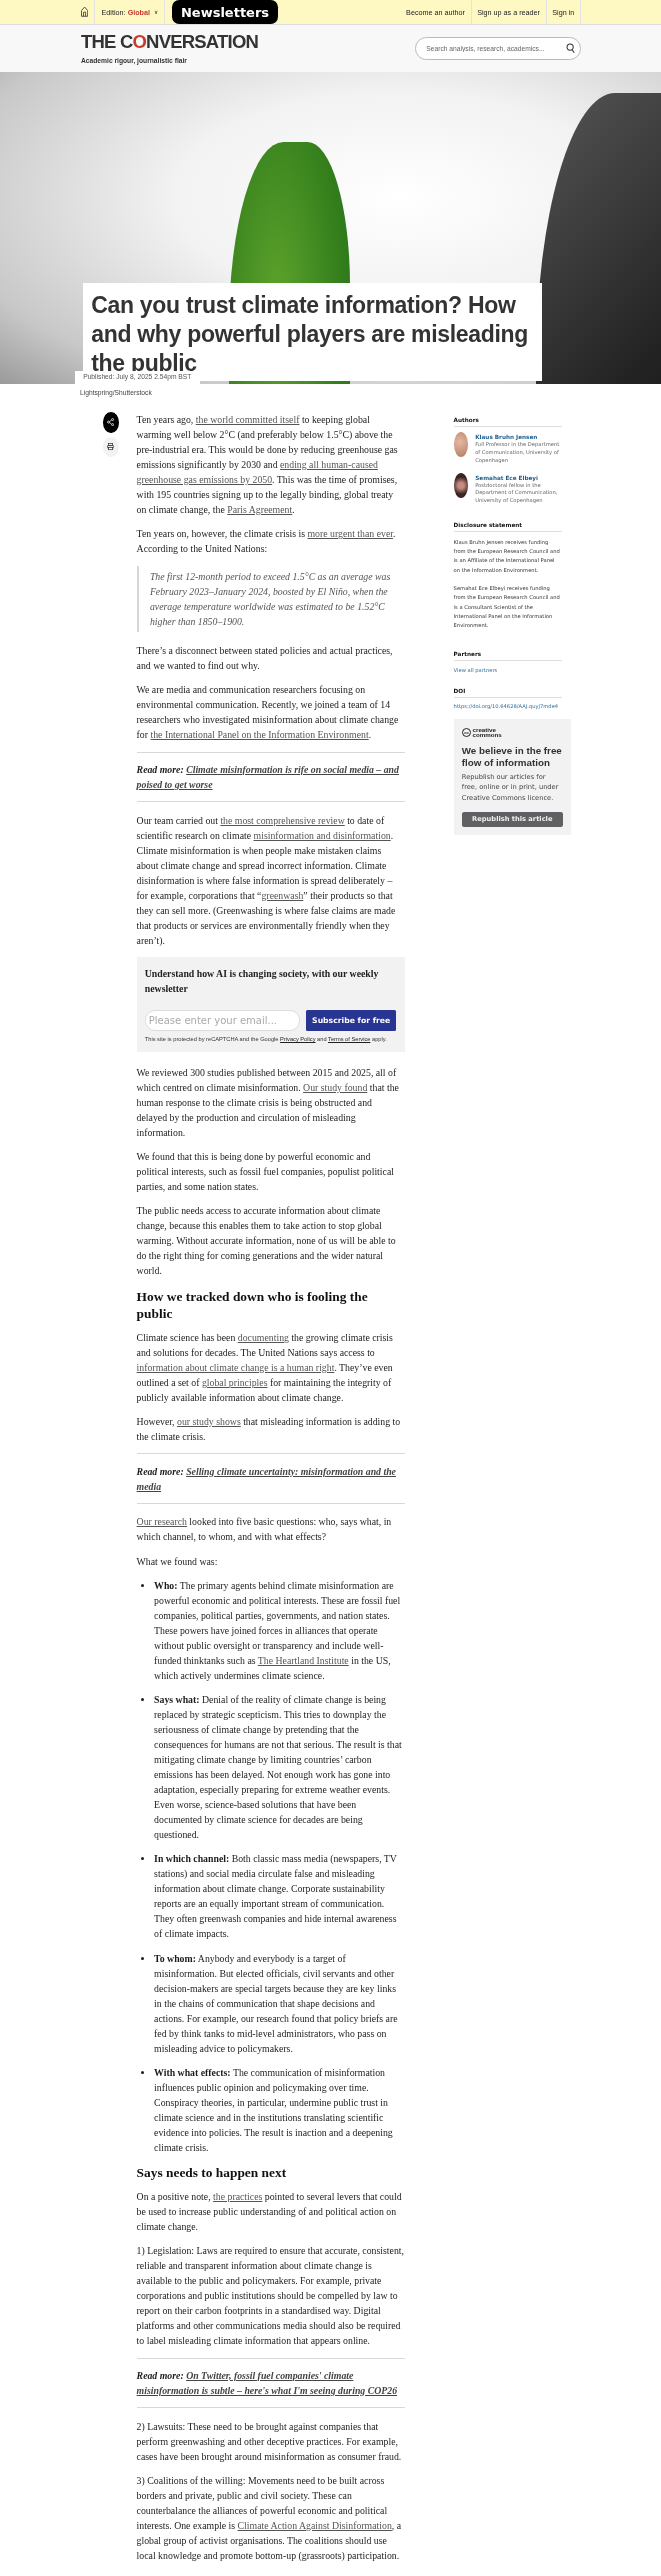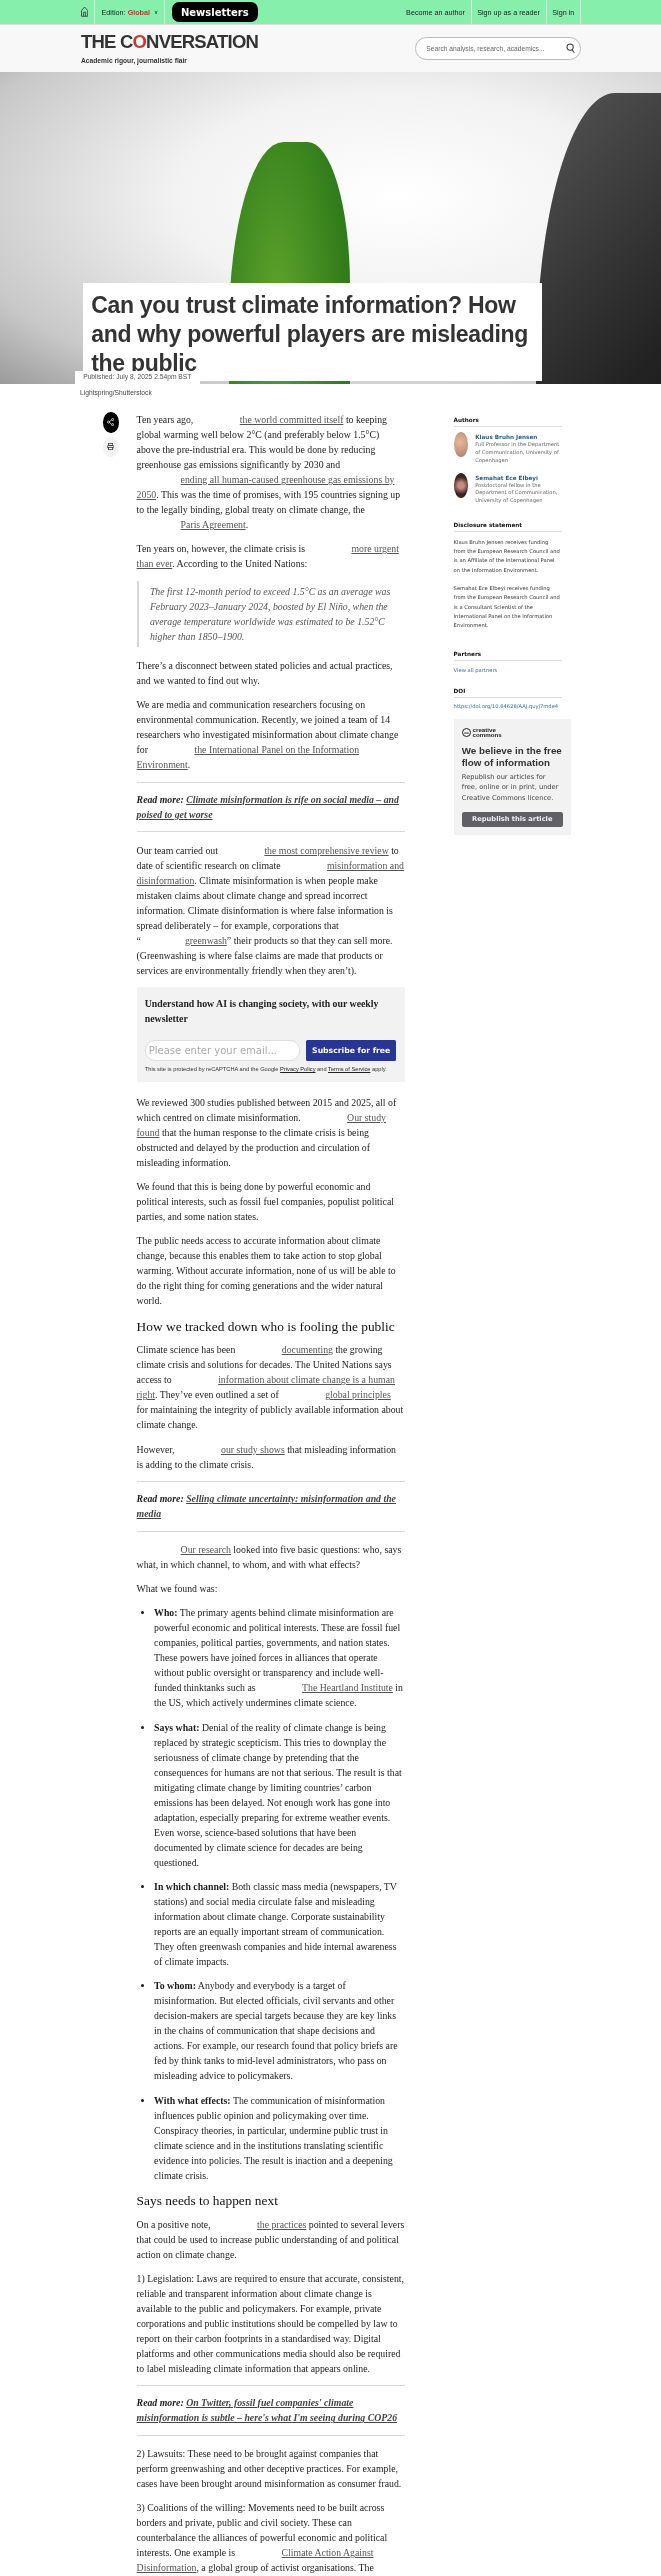--- a/index.html
+++ b/index.html
@@ -2,27 +2,27 @@
 <html style="font-size:8.2px"><head>
 <meta charset="utf-8">
 <style>
   * { box-sizing: border-box; margin: 0; padding: 0; }
   html, body { width: 662px; background: #fff; color: #1a1a1a; }
   body { font-family: "Liberation Serif", "DejaVu Serif", serif; }
   a { color: inherit; }
   .sans { font-family: "DejaVu Sans", "Liberation Sans", sans-serif; }
 
   
-  .topbar { height: 25px; border-bottom: 0.5px solid #ddd; display: flex; align-items: stretch; justify-content: space-between; padding: 0 81px; background: #86efac; }
+  .topbar { height: 25px; border-bottom: 0.5px solid #ddd; display: flex; align-items: stretch; justify-content: space-between; padding: 0 81px; background: #fef9c3; }
   .topbar .left, .topbar .right { display: flex; align-items: stretch; }
   .tb-cell { display: flex; align-items: center; padding: 0 6.2px; border-right: 0.5px solid #e3e3e3; font-family: "Liberation Sans", sans-serif; font-size: 7.2px; color: #222; }
   .tb-cell:first-child { padding-left: 0; }
   .edition-val { color: #c0392b; font-weight: bold; margin-left: 2.1px; }
   .chev { margin-left: 4.1px; font-size: 5.7px; }
-  .newsletters-btn { background: #000; color: #fff; font-weight: bold; border-radius: 7.2px; padding: 4.1px 9.3px; font-size: 10px; margin-left: 6.2px; align-self: center; }
+  .newsletters-btn { background: #000; color: #fff; font-weight: bold; border-radius: 7.2px; padding: 4.1px 9.3px; font-size: 13px; margin-left: 6.2px; align-self: center; }
   .tb-right-cell { border-left: 0.5px solid #e3e3e3; border-right: none; padding: 0 5.7px; }
   .tb-right-cell.first { border-left: none; }
   .tb-right-cell.last { border-right: 0.5px solid #e3e3e3; }
 
   
   .brandbar { height: 47px; background: #f8f8f8; display: flex; justify-content: space-between; align-items: center; padding: 0 81px; }
   .logo { font-family: "Liberation Sans", sans-serif; font-weight: bold; font-size: 18.5px; letter-spacing: -0.8px; color: #333; line-height: 1; }
   .logo .o { color: #c73a2f; }
   .tagline { font-family: "Liberation Sans", sans-serif; font-size: 6.7px; font-weight: bold; color: #333; margin-top: 5.2px; }
   .search { width: 166px; height: 23px; border: 0.5px solid #bbb; border-radius: 11.3px; background: #fff; display: flex; align-items: center; padding: 0 5.2px 0 10.3px; }
@@ -40,23 +40,23 @@
   .credit { padding: 5.2px 0 0 80px; font-family: "Liberation Sans", sans-serif; font-size: 6.7px; color: #444; height: 28px; }
 
   
   .main { display: flex; padding: 0 0 0 103px; }
   .share-col { width: 20.6px; margin-right: 13px; }
   .icon-circ { width: 15.5px; height: 20.6px; border-radius: 50%; display: flex; align-items: center; justify-content: center; margin-bottom: 4.1px; }
   .share-btn { background: #000; color: #fff; }
   .print-btn { background: #f2f2f2; color: #333; }
   .article { width: 268px; font-size: 9.8px; line-height: 15px; color: #1c1c1c; }
   .article p { margin-bottom: 9.3px; }
-  .article a.lnk { color: #555; text-decoration: underline; margin-left: 44px; }
+  .article a.lnk { color: #555; text-decoration: underline; }
   .article blockquote { border-left: 2.1px solid #d6d6d6; padding: 3.1px 0 3.1px 11.3px; margin: 4.1px 0 11.3px 0; font-style: italic; color: #555; }
-  .article h2 { font-size: 13.4px; line-height: 17.5px; font-weight: normal; margin: 3.1px 0 7.2px; color: #111; }
+  .article h2 { font-size: 13.4px; line-height: 17.5px; font-weight: bold; margin: 3.1px 0 7.2px; color: #111; }
   .readmore { border-top: 0.5px solid #d8d8d8; border-bottom: 0.5px solid #d8d8d8; padding: 9.3px 0; margin: 0 0 10.3px; font-style: italic; font-weight: bold; }
   .readmore a { color: #444; text-decoration: underline; }
   .article ul { margin: 0 0 9.3px 17.5px; }
   .article li { margin-bottom: 9.3px; }
 
   
   .nl-box { background: #f2f2f2; padding: 9.3px 8.2px 9.3px 8.2px; margin: 2.1px 0 12.4px; }
   .nl-box h3 { font-family: Liberation Serif, serif; font-size: 9.8px; line-height: 15px; color: #222; margin-bottom: 14px; }
   .nl-row { display: flex; gap: 6.2px; }
   .nl-row input { flex: 1; height: 20.6px; border: 0.5px solid #ddd; border-radius: 10px; padding: 0 3px; font-family: "DejaVu Sans", sans-serif; font-size: 10px; }

